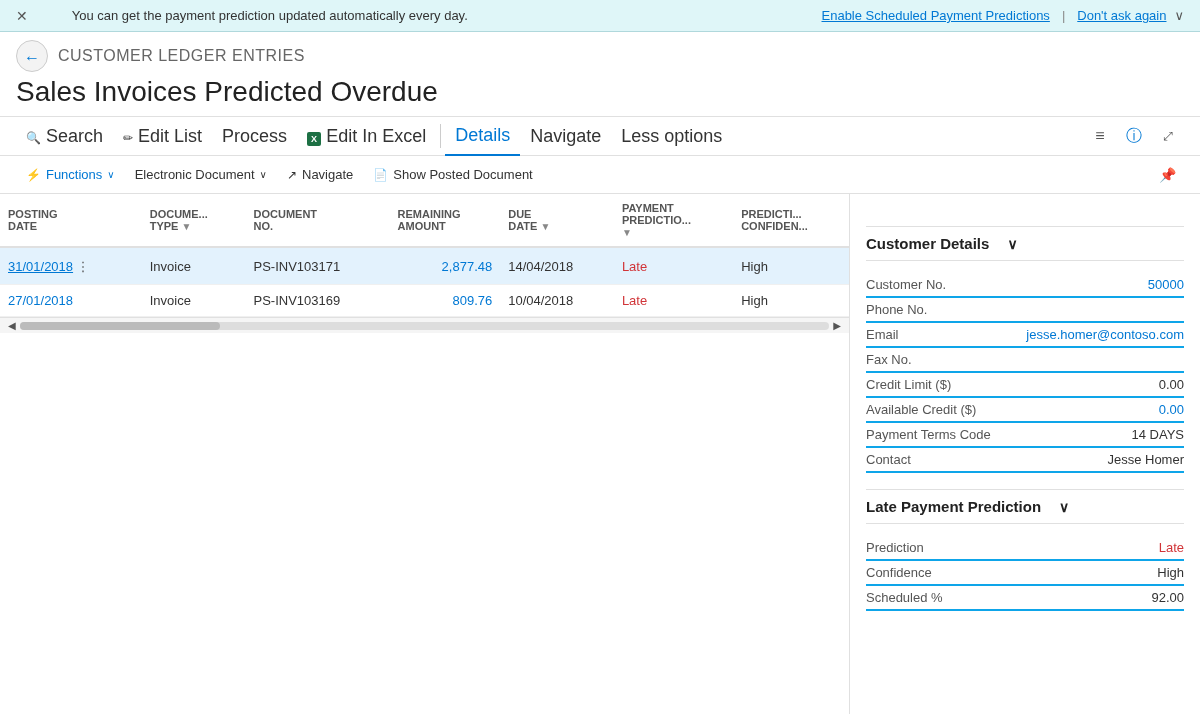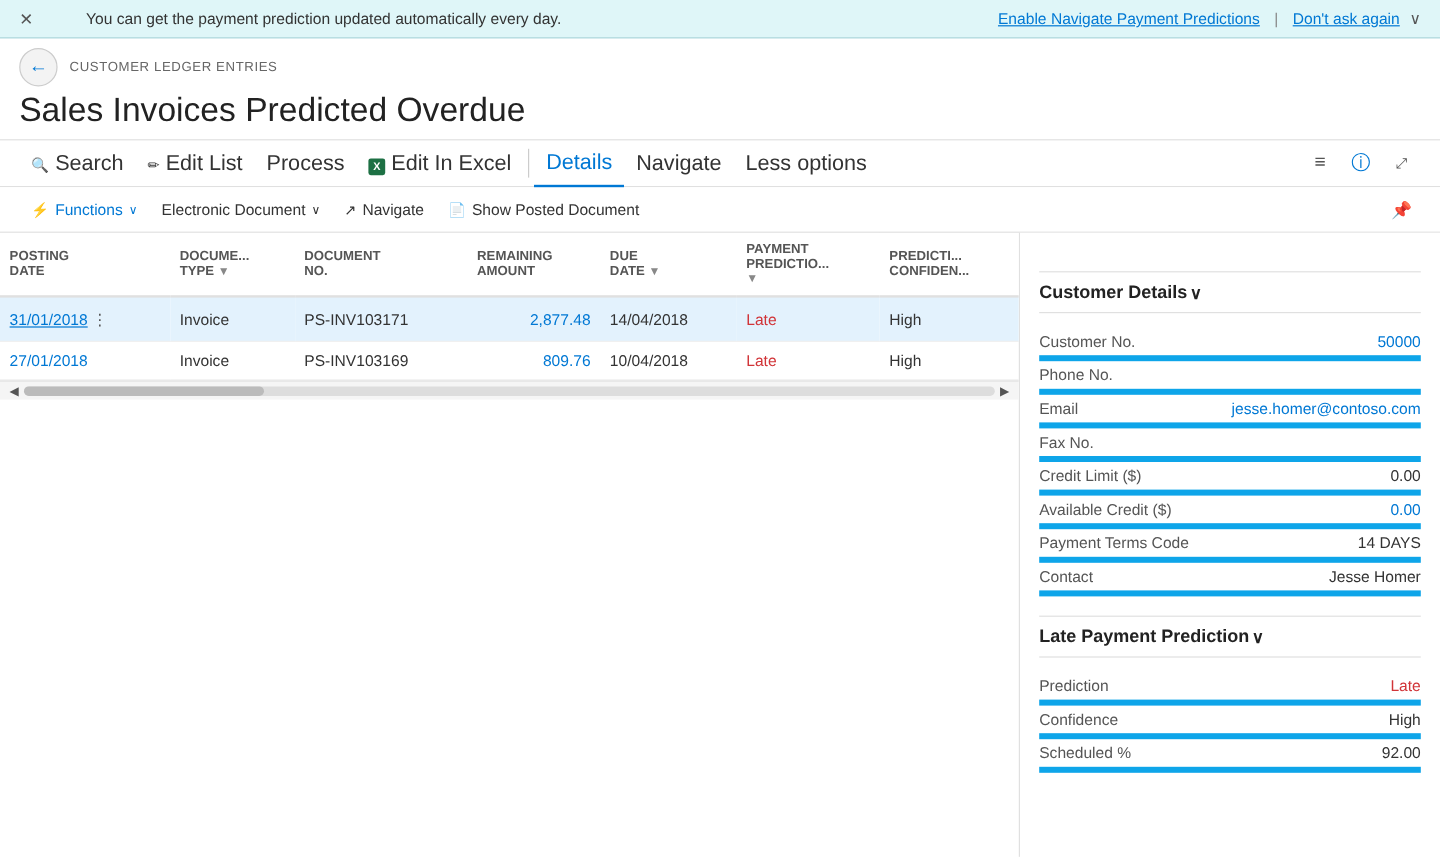--- a/index.html
+++ b/index.html
@@ -40,21 +40,21 @@
       width: 32px; height: 32px;
       border-radius: 50%;
       border: 1px solid #ccc;
       background: #f3f3f3;
       display: flex; align-items: center; justify-content: center;
       cursor: pointer;
       color: #0078d4;
       font-size: 16px;
     }
     .breadcrumb-label {
-      font-size: 11px;
+      font-size: 16px;
       color: #666;
       text-transform: uppercase;
       letter-spacing: 0.5px;
     }
 
     .page-title {
       padding: 4px 16px 8px 16px;
       font-size: 28px;
       font-weight: 300;
       color: #222;
@@ -190,30 +190,30 @@
     .panel-section { margin-bottom: 16px; }
     .panel-section-header {
       font-size: 15px;
       font-weight: 600;
       color: #222;
       padding-bottom: 8px;
       border-bottom: 1px solid #e0e0e0;
       margin-bottom: 12px;
       display: flex;
       align-items: center;
-      gap: 2px;
+      gap: 18px;
       cursor: pointer;
     }
     .panel-row {
       display: flex;
       justify-content: space-between;
       align-items: flex-end;
       padding: 4px 0;
       font-size: 13px;
-      border-bottom: 5px solid #0ea5e9;
+      border-bottom: 2px solid #0ea5e9;
     }
     .panel-row .label { color: #555; }
     .panel-row .value { color: #333; font-weight: 400; }
     .panel-row .value.link { color: #0078d4; cursor: pointer; }
     .panel-row .value.prediction-late { color: #d13438; font-weight: 500; }
     .panel-row .value.confidence-high { color: #333; font-weight: 500; }
     .panel-separator { height: 1px; background: #e0e0e0; margin: 16px 0 8px 0; }
 
     
     .icon-search::before { content: '🔍'; font-size: 12px; }
@@ -233,21 +233,21 @@
     }
 
     .functions-dropdown { color: #0078d4; }
   </style>
 </head>
 <body>
 
 <div class="notification-bar">
   <span class="close-x">✕</span>
   <span class="notif-text">You can get the payment prediction updated automatically every day.</span>
-  <span class="notif-link">Enable Navigate Payment Predictions</span>
+  <span class="notif-link">Enable Scheduled Payment Predictions</span>
   <span class="pipe">|</span>
   <span class="notif-link2">Don't ask again</span>
   <span class="chevron-down">∨</span>
 </div>
 
 <div class="page-header">
   <button class="back-btn">
     <span>←</span>
   </button>
   <span class="breadcrumb-label">CUSTOMER LEDGER ENTRIES</span>

